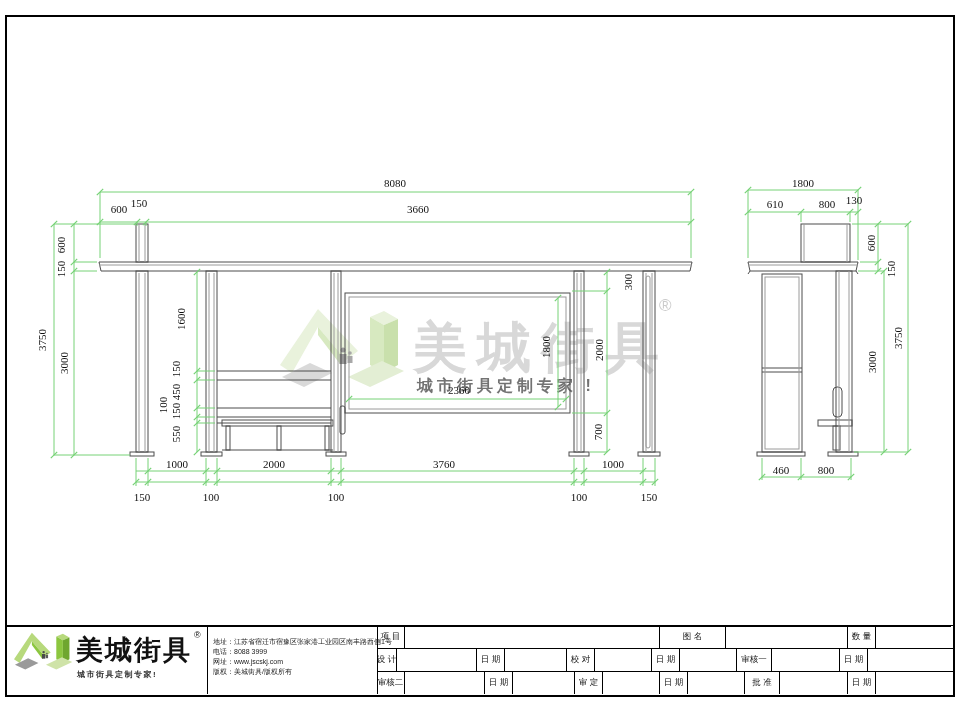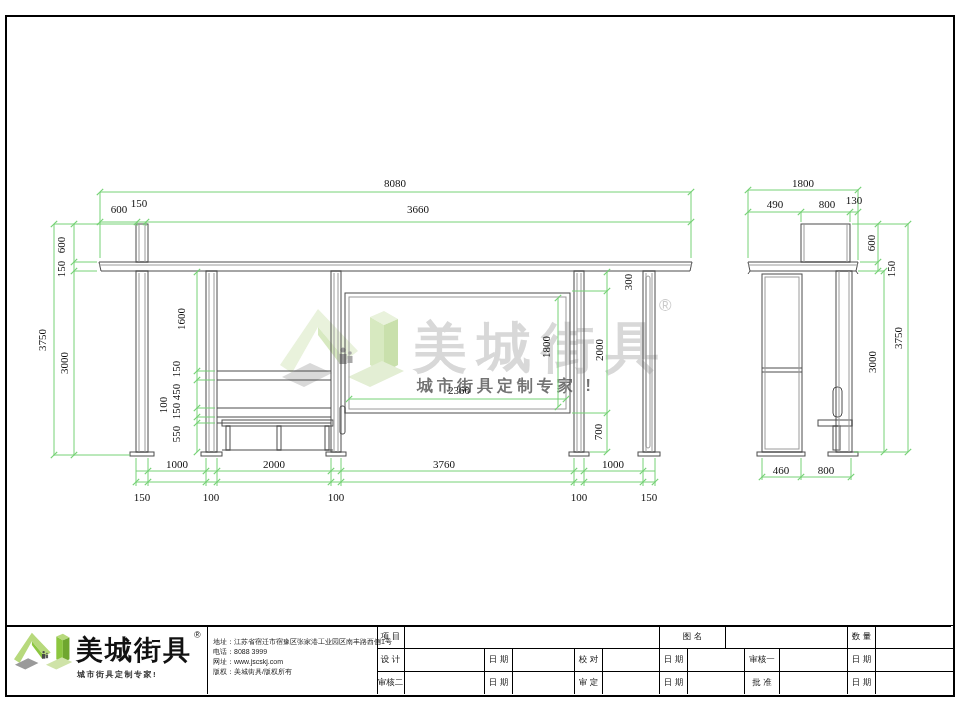--- a/index.html
+++ b/index.html
@@ -270,21 +270,21 @@
   <div class="dim" style="left:274px;top:464px">2000</div>
   <div class="dim" style="left:444px;top:464px">3760</div>
   <div class="dim" style="left:613px;top:464px">1000</div>
   <div class="dim" style="left:142px;top:497px">150</div>
   <div class="dim" style="left:211px;top:497px">100</div>
   <div class="dim" style="left:336px;top:497px">100</div>
   <div class="dim" style="left:579px;top:497px">100</div>
   <div class="dim" style="left:649px;top:497px">150</div>
 
   <div class="dim" style="left:803px;top:183px">1800</div>
-  <div class="dim" style="left:775px;top:204px">490</div>
+  <div class="dim" style="left:775px;top:204px">610</div>
   <div class="dim" style="left:827px;top:204px">800</div>
   <div class="dim" style="left:854px;top:200px">130</div>
   <div class="dim v" style="left:871px;top:243px">600</div>
   <div class="dim v" style="left:891px;top:269px">150</div>
   <div class="dim v" style="left:898px;top:338px">3750</div>
   <div class="dim v" style="left:872px;top:362px">3000</div>
   <div class="dim" style="left:781px;top:470px">460</div>
   <div class="dim" style="left:826px;top:470px">800</div>
 
   <div class="tb-line" style="left:5px;top:625px;width:946px;height:1.5px"></div>
@@ -305,21 +305,21 @@
   <div class="tb-table">
     <div class="tb-row">
       <div class="tb-cell" style="width:28px">项 目</div>
       <div class="tb-cell" style="width:255px"></div>
       <div class="tb-cell" style="width:66px">图 名</div>
       <div class="tb-cell" style="width:122px"></div>
       <div class="tb-cell" style="width:28px">数 量</div>
       <div class="tb-cell" style="flex:1"></div>
     </div>
     <div class="tb-row">
-      <div class="tb-cell" style="width:28px">设 计</div>
+      <div class="tb-cell" style="width:20px">设 计</div>
       <div class="tb-cell" style="width:80px"></div>
       <div class="tb-cell" style="width:28px">日 期</div>
       <div class="tb-cell" style="width:62px"></div>
       <div class="tb-cell" style="width:28px">校 对</div>
       <div class="tb-cell" style="width:57px"></div>
       <div class="tb-cell" style="width:28px">日 期</div>
       <div class="tb-cell" style="width:57px"></div>
       <div class="tb-cell" style="width:35px">审核一</div>
       <div class="tb-cell" style="width:68px"></div>
       <div class="tb-cell" style="width:28px">日 期</div>

